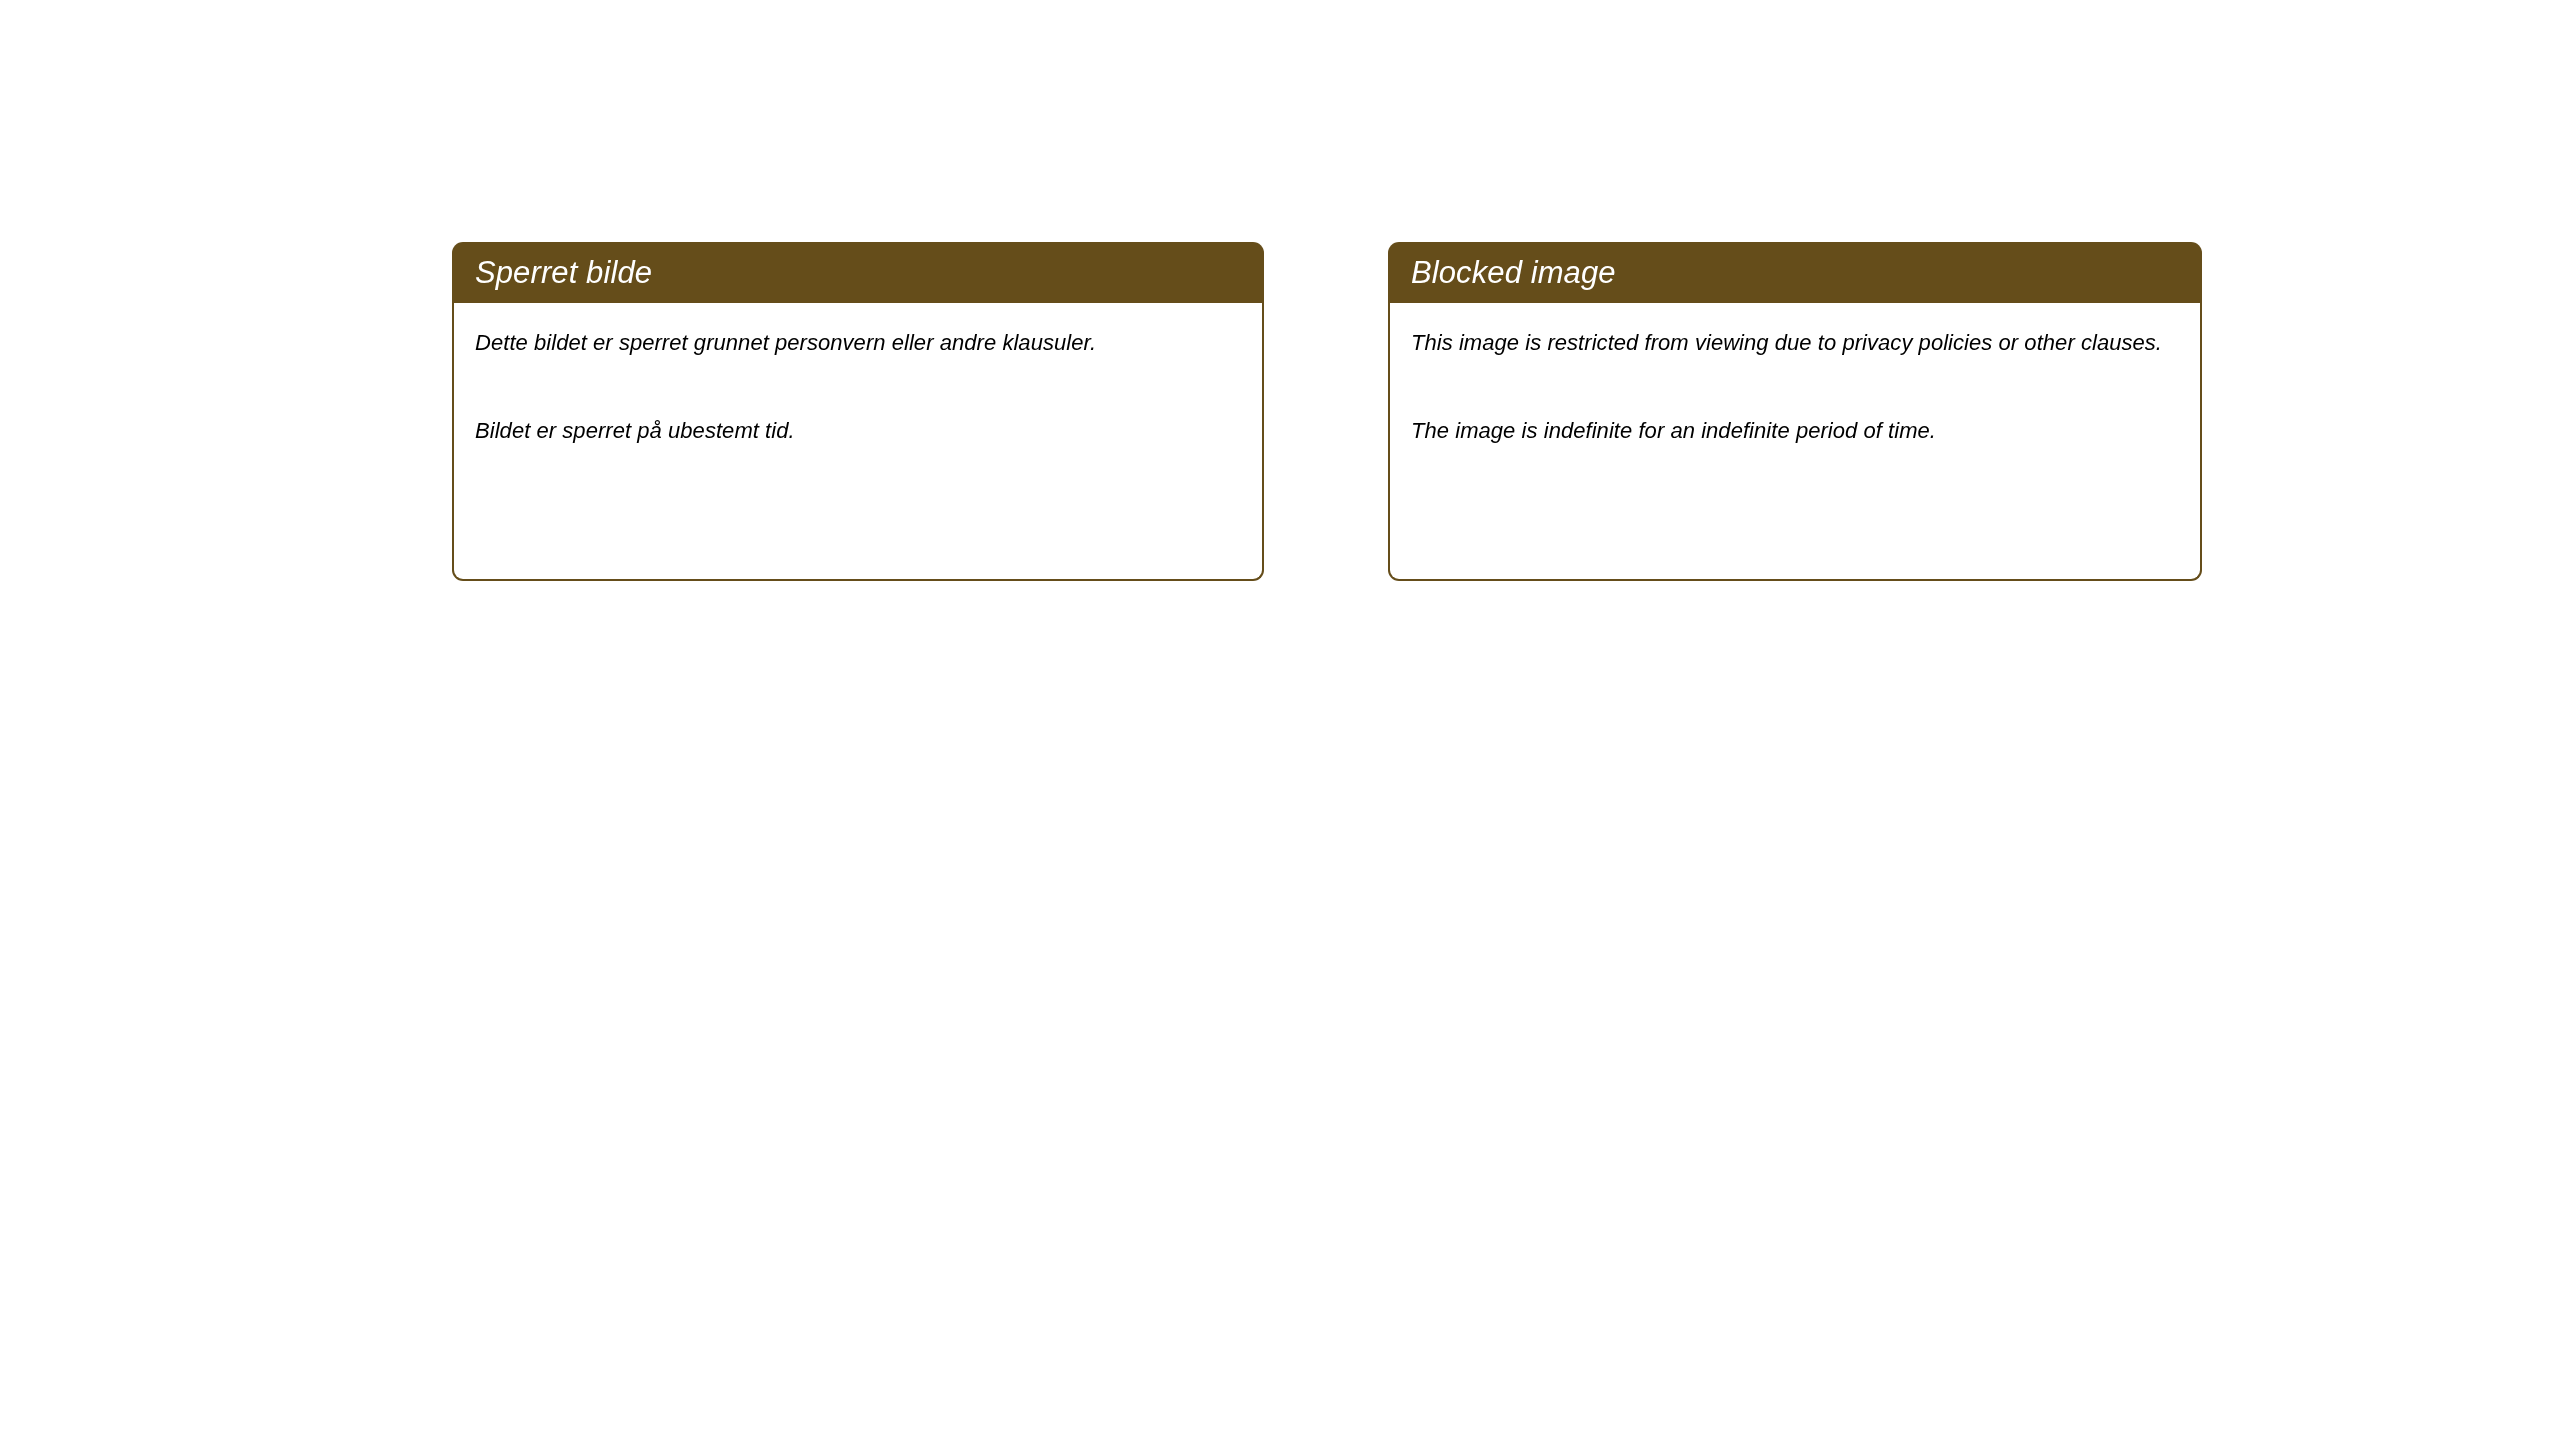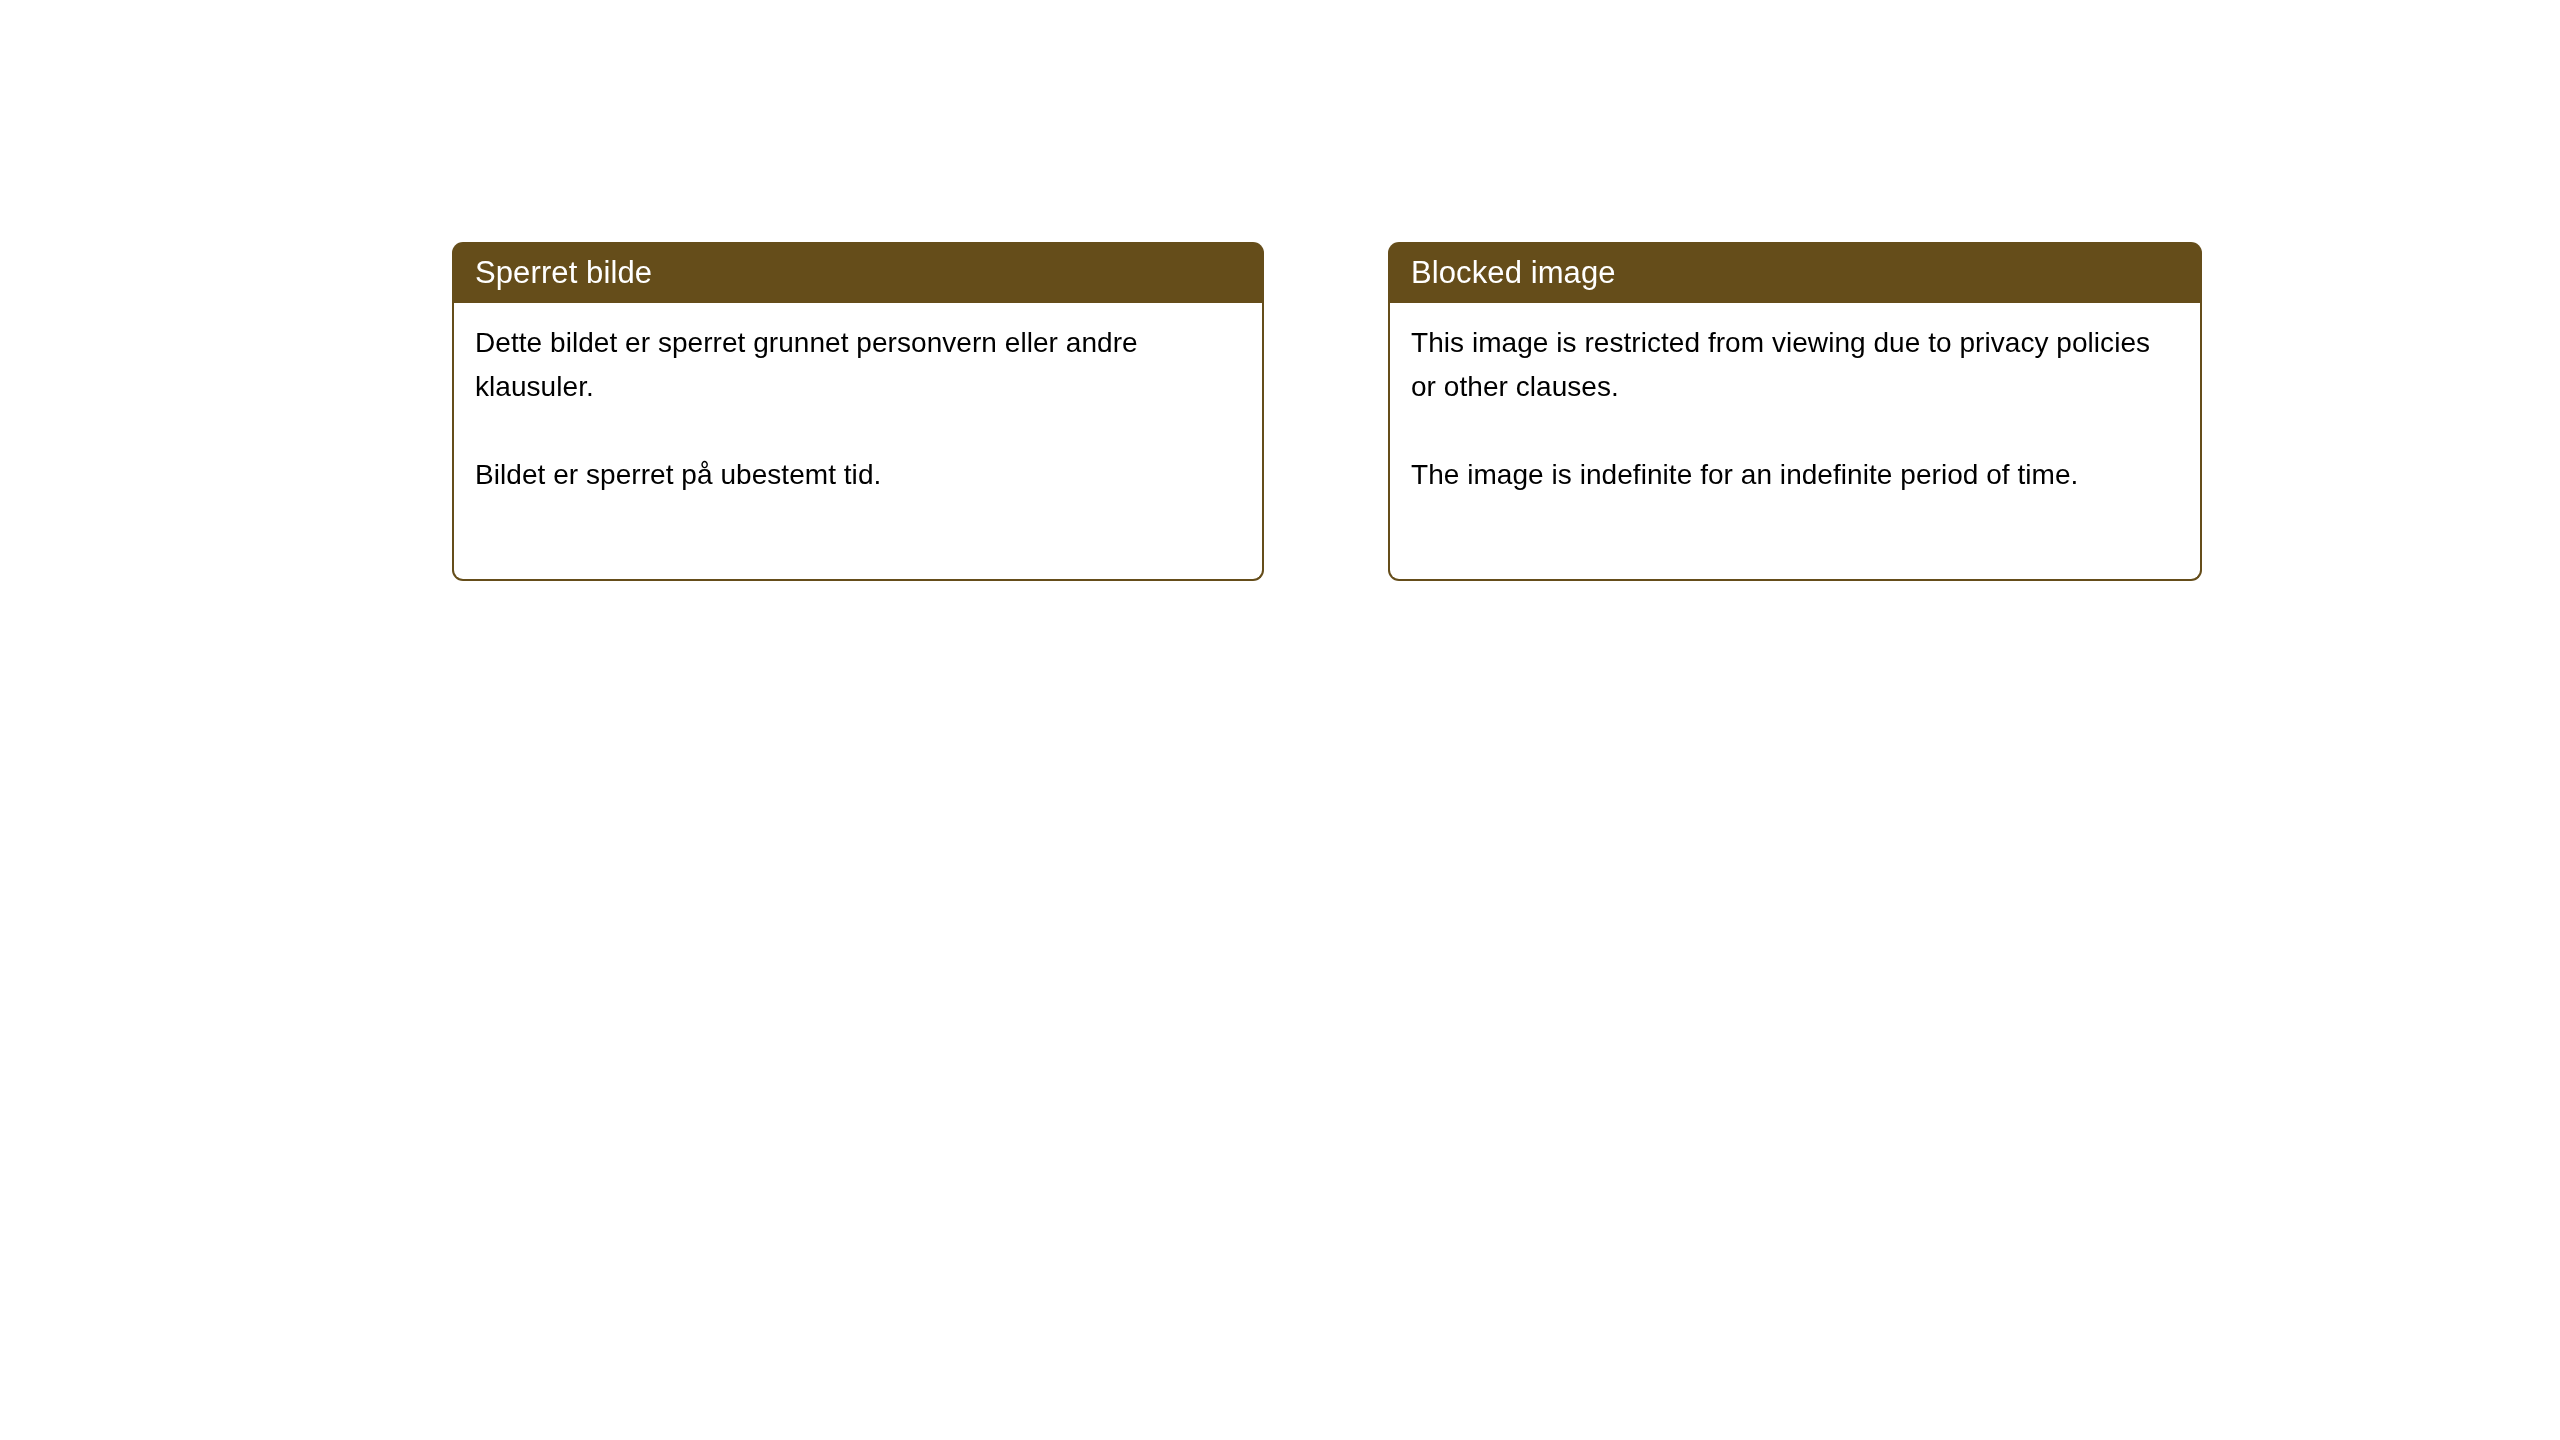--- a/index.html
+++ b/index.html
@@ -24,20 +24,21 @@
   }
 
   .notice-card {
     position: absolute;
     top: 242px;
     box-sizing: border-box;
     background: #ffffff;
     border-radius: 11px;
     display: flex;
     flex-direction: column;
+    font-style: italic;
   }
 
   .notice-card.card-no { left: 452px;  width: 812px;  height: 339px; }
   .notice-card.card-en { left: 1388px; width: 814px;  height: 339px; }
 
   .card-header {
     flex: 0 0 auto;
     height: 61px;
     background: #654D1A;
     border-radius: 11px 11px 0 0;
@@ -62,21 +63,21 @@
     border-right: 2px solid #654D1A;
     border-bottom: 2px solid #654D1A;
     border-radius: 0 0 11px 11px;
     box-sizing: border-box;
     padding: 18px 18px 0 21px;
     background: #ffffff;
   }
 
   .card-paragraph {
     color: #000000;
-    font-size: 28px;
+    font-size: 22px;
     line-height: 44px;
     font-weight: 400;
     margin: 0;
     letter-spacing: 0.05px;
   }
 
   .card-paragraph + .card-paragraph {
     margin-top: 44px;
   }
 </style>

